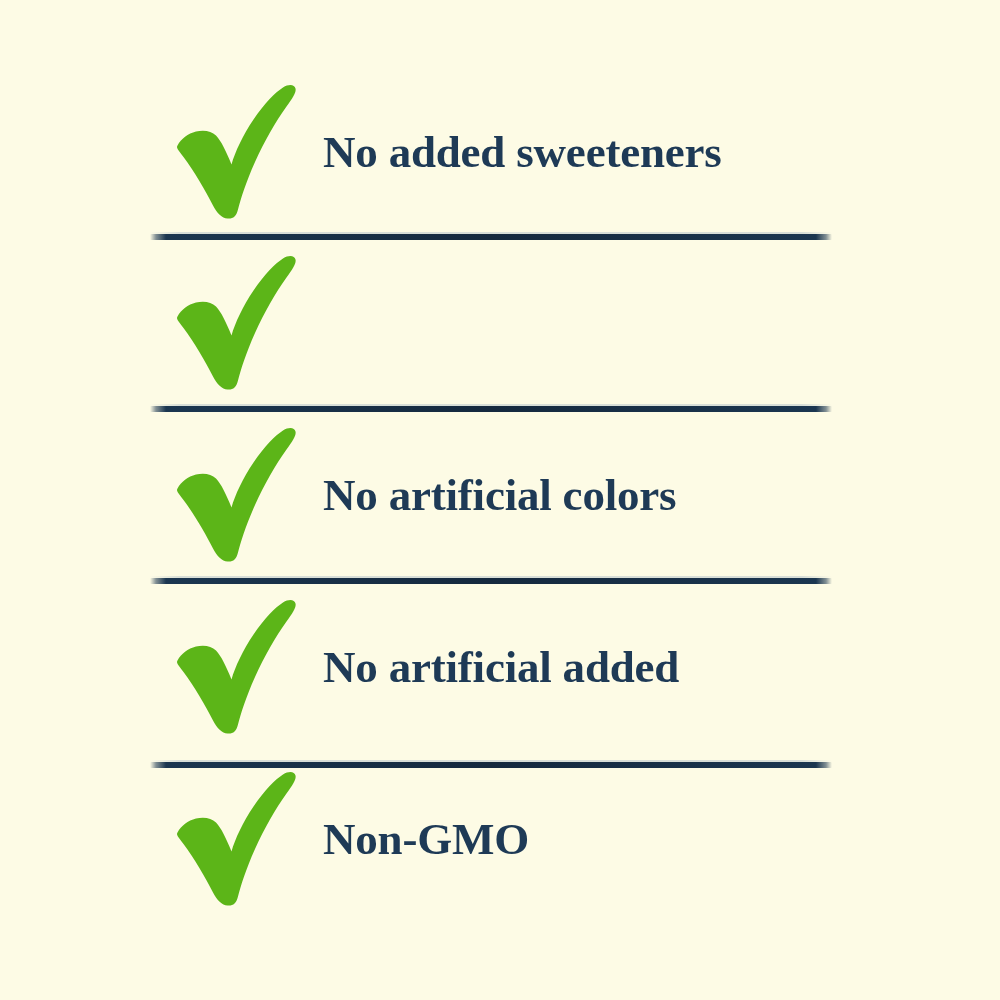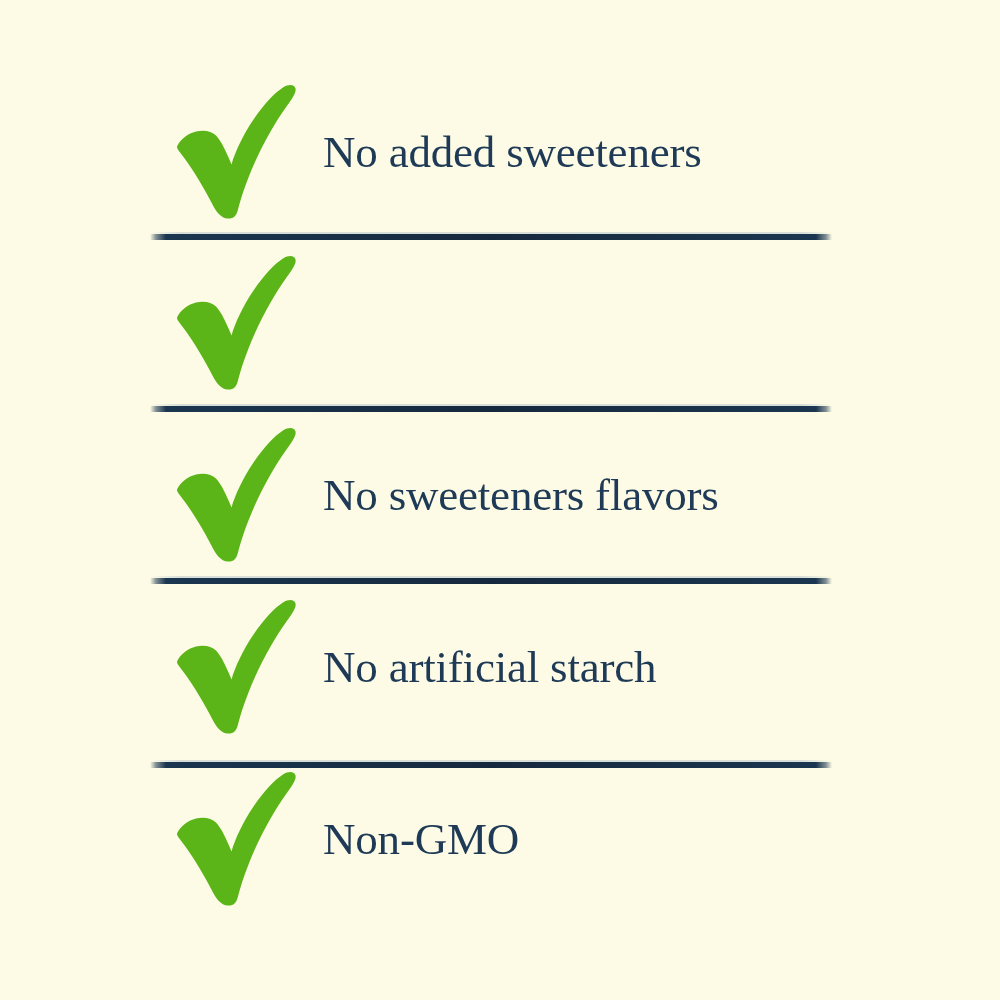--- a/index.html
+++ b/index.html
@@ -60,21 +60,21 @@
 
   .check-icon svg {
     display: block;
     width: 138px;
     height: 140px;
     overflow: visible;
   }
 
   .row-label {
     font-family: "Liberation Serif", "DejaVu Serif", serif;
-    font-weight: normal;
+    font-weight: bold;
     font-size: 45px;
     line-height: 1.05;
     letter-spacing: -0.2px;
     color: #1E3A56;
     white-space: nowrap;
     margin-top: 2px;
   }
 
   .divider {
     position: absolute;
@@ -156,36 +156,36 @@
         <svg viewBox="0 0 138 140" xmlns="http://www.w3.org/2000/svg" aria-hidden="true">
           <path d="M14.5 65.5 C18 59 25 53.5 33 51.5 C41 49.5 48.5 51 53 55.5
                    C58 60.5 63.5 72 68.5 84.5 C72 72 80 55 90.5 39.5
                    C101 24 112 12.5 120 7.5 C126 3.8 131.5 4.5 132.5 8.5
                    C133.4 12.2 130 17.5 123.5 26.5 C112.5 41.8 101 62 92 82
                    C83 102 77.5 119.5 75 129.5 C73.2 136.5 70 139 64.5 138.5
                    C59 138 54 133.5 50 125.5 C43 111.5 31 91 20.5 77
                    C15 69.6 13 68 14.5 65.5 Z" fill="#5CB518"></path>
         </svg>
       </span>
-      <span class="row-label">No sweeteners flavors</span>
-    </div>
-
-    <div class="row">
-      <span class="check-icon">
-        <svg viewBox="0 0 138 140" xmlns="http://www.w3.org/2000/svg" aria-hidden="true">
-          <path d="M14.5 65.5 C18 59 25 53.5 33 51.5 C41 49.5 48.5 51 53 55.5
-                   C58 60.5 63.5 72 68.5 84.5 C72 72 80 55 90.5 39.5
-                   C101 24 112 12.5 120 7.5 C126 3.8 131.5 4.5 132.5 8.5
-                   C133.4 12.2 130 17.5 123.5 26.5 C112.5 41.8 101 62 92 82
-                   C83 102 77.5 119.5 75 129.5 C73.2 136.5 70 139 64.5 138.5
-                   C59 138 54 133.5 50 125.5 C43 111.5 31 91 20.5 77
-                   C15 69.6 13 68 14.5 65.5 Z" fill="#5CB518"></path>
-        </svg>
-      </span>
-      <span class="row-label">No artificial starch</span>
+      <span class="row-label">No artificial colors</span>
+    </div>
+
+    <div class="row">
+      <span class="check-icon">
+        <svg viewBox="0 0 138 140" xmlns="http://www.w3.org/2000/svg" aria-hidden="true">
+          <path d="M14.5 65.5 C18 59 25 53.5 33 51.5 C41 49.5 48.5 51 53 55.5
+                   C58 60.5 63.5 72 68.5 84.5 C72 72 80 55 90.5 39.5
+                   C101 24 112 12.5 120 7.5 C126 3.8 131.5 4.5 132.5 8.5
+                   C133.4 12.2 130 17.5 123.5 26.5 C112.5 41.8 101 62 92 82
+                   C83 102 77.5 119.5 75 129.5 C73.2 136.5 70 139 64.5 138.5
+                   C59 138 54 133.5 50 125.5 C43 111.5 31 91 20.5 77
+                   C15 69.6 13 68 14.5 65.5 Z" fill="#5CB518"></path>
+        </svg>
+      </span>
+      <span class="row-label">No artificial added</span>
     </div>
 
     <div class="row">
       <span class="check-icon">
         <svg viewBox="0 0 138 140" xmlns="http://www.w3.org/2000/svg" aria-hidden="true">
           <path d="M14.5 65.5 C18 59 25 53.5 33 51.5 C41 49.5 48.5 51 53 55.5
                    C58 60.5 63.5 72 68.5 84.5 C72 72 80 55 90.5 39.5
                    C101 24 112 12.5 120 7.5 C126 3.8 131.5 4.5 132.5 8.5
                    C133.4 12.2 130 17.5 123.5 26.5 C112.5 41.8 101 62 92 82
                    C83 102 77.5 119.5 75 129.5 C73.2 136.5 70 139 64.5 138.5

